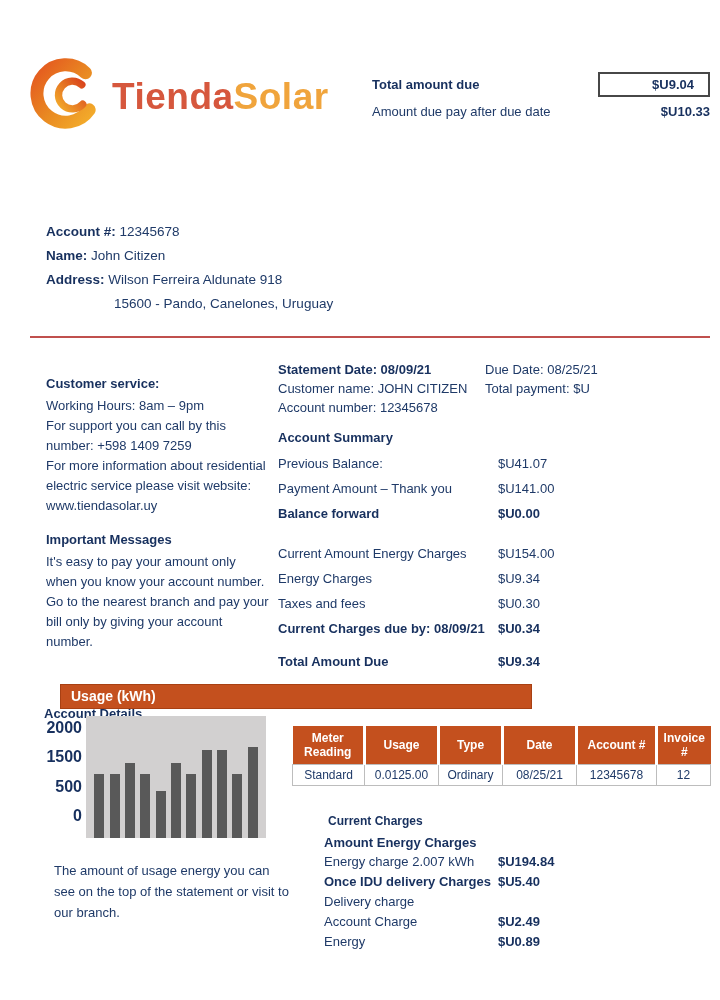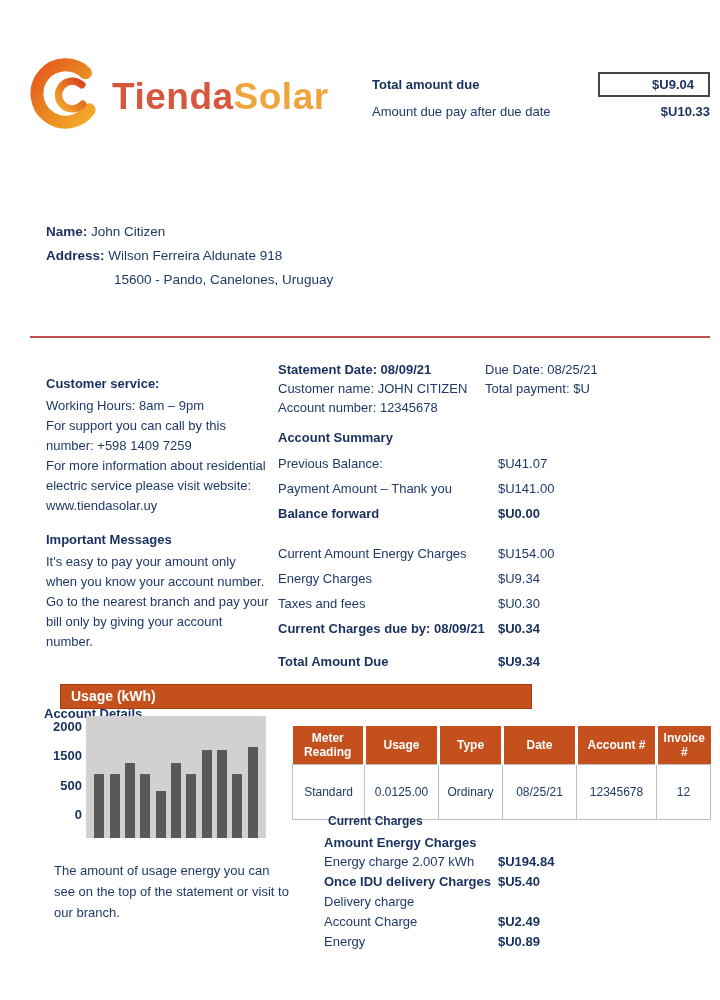--- a/index.html
+++ b/index.html
@@ -57,36 +57,36 @@
   .sum-group2{margin-top:25px;}
   .sum-total{margin-top:18px;}
 
   .col-due{position:absolute;left:485px;top:360px;font-size:13px;line-height:19px;}
 
   
   .ad-heading{position:absolute;left:44px;top:706px;font-size:13px;}
   .usage-banner{position:absolute;left:60px;top:684px;width:472px;height:25px;
     background:var(--accent);border:1px solid #A84013;color:#fff;font-weight:700;
     font-size:14px;line-height:23px;padding-left:10px;}
-  .chart{position:absolute;left:44px;top:714px;width:226px;height:126px;font-size:13px;}
+  .chart{position:absolute;left:44px;top:714px;width:226px;height:126px;font-size:16px;}
   .ytick{position:absolute;right:188px;width:40px;text-align:right;font-weight:700;color:var(--navy-bold);}
   .plot{position:absolute;left:42px;top:2px;width:180px;height:122px;background:var(--plot-bg);
     display:flex;align-items:flex-end;justify-content:space-evenly;padding:0 3px;}
   .bar{width:10px;background:var(--bar-gray);}
 
   .usage-note{position:absolute;left:54px;top:860px;width:238px;font-size:13px;line-height:21px;}
 
   
   .meter-table{position:absolute;left:292px;top:726px;width:418px;}
   .meter-table table{border-collapse:collapse;width:100%;font-size:12px;table-layout:fixed;}
   .meter-table th{background:var(--accent);color:#fff;font-weight:700;text-align:center;
     padding:4px 1px;border-right:3px solid #fff;vertical-align:middle;height:38px;}
   .meter-table th:last-child{border-right:none;}
   .meter-table td{border:1px solid #BDBDBD;text-align:center;color:var(--navy);
-    padding:20px 1px;background:#fff;height:21px;}
+    padding:3px 1px;background:#fff;height:21px;}
 
   
   .charges{position:absolute;left:324px;top:814px;width:292px;font-size:13px;}
   .charges h2{margin:0 4px 7px;font-size:12px;color:var(--navy-bold);}
   .cc-row{display:flex;line-height:19px;margin-bottom:1px;}
   .cc-row .lab{flex:0 0 174px;}
   .cc-row .val{font-weight:700;color:var(--navy-bold);}
   .cc-row.boldrow .lab{font-weight:700;color:var(--navy-bold);}
   .cc-row.small .lab{line-height:16px;}
 </style>
@@ -121,20 +121,21 @@
       <span class="amt-label">Total amount due</span>
       <span class="amt-value boxed">$U9.04</span>
     </div>
     <div class="amt-row">
       <span class="amt-label normal">Amount due pay after due date</span>
       <span class="amt-value">$U10.33</span>
     </div>
   </div>
 
   <div class="acct-info">
+    <div><span class="lbl">Account #:</span> <span>12345678</span></div>
     <div><span class="lbl">Name:</span> <span>John Citizen</span></div>
     <div><span class="lbl">Address:</span> <span>Wilson Ferreira Aldunate 918</span></div>
     <div class="addr2">15600 - Pando, Canelones, Uruguay</div>
   </div>
 
   <div class="red-rule"></div>
 
   <div class="col-left">
     <h3 class="b">Customer service:</h3>
     <p>Working Hours: 8am – 9pm</p>

